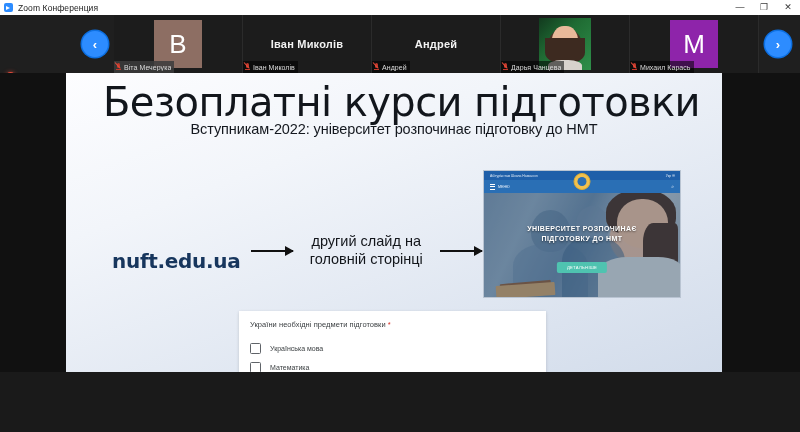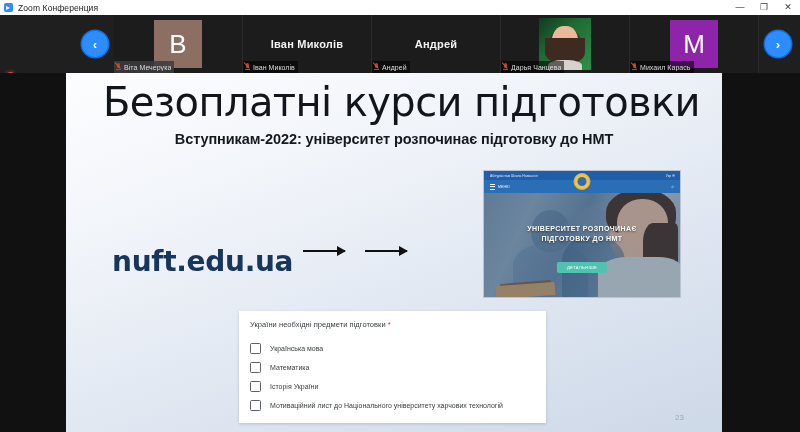--- a/index.html
+++ b/index.html
@@ -1,21 +1,21 @@
 <!DOCTYPE html>
 <html><head>
 <meta charset="utf-8">
 <style>
   html,body{margin:0;padding:0;}
   body{
     width:800px;height:432px;overflow:hidden;
     font-family:"Liberation Sans","DejaVu Sans",sans-serif;
     background:#1a1a1a;
   }
-  #app{position:relative;width:800px;height:432px;overflow:hidden;background:#111;}
+  #app{position:relative;width:800px;height:372px;overflow:hidden;background:#111;}
 
   
   .titlebar{
     position:absolute;left:0;top:0;width:800px;height:15px;
     background:#ffffff;display:flex;align-items:center;
     border-bottom:1px solid #e2e2e2;
   }
   .tb-icon{
     width:9px;height:9px;margin-left:4px;margin-right:5px;
     background:#2d8cff;border-radius:2px;position:relative;flex:none;
@@ -130,31 +130,31 @@
     background:linear-gradient(160deg,#fdfdff 0%,#f2f5fa 28%,#dbe3ef 72%,#cdd8e8 100%);
     overflow:hidden;
   }
 
   .slide-title{
     position:absolute;left:15px;right:0;top:6px;text-align:center;
     font-size:40px;font-weight:400;color:#12161c;letter-spacing:-.6px;
     font-family:"DejaVu Sans","Liberation Sans",sans-serif;
   }
   .slide-sub{
-    position:absolute;left:0;right:0;top:58px;text-align:center;
-    font-size:14.5px;font-weight:bold;color:#14181f;letter-spacing:-.1px;
+    position:absolute;left:0;right:0;top:48px;text-align:center;
+    font-size:14.5px;font-weight:normal;color:#14181f;letter-spacing:-.1px;
   }
 
   
   .flow{
     position:absolute;left:46px;top:150px;width:380px;height:56px;
     display:flex;align-items:center;
   }
   .flow-url{
-    font-size:28px;font-weight:bold;color:#17365d;letter-spacing:-.3px;
+    font-size:20px;font-weight:bold;color:#17365d;letter-spacing:-.3px;
     font-family:"DejaVu Sans","Liberation Sans",sans-serif;
     margin-top:20px;
   }
   .arrow{
     display:inline-block;position:relative;width:42px;height:2px;background:#111;
     margin:0 10px;flex:none;
   }
   .arrow:after{
     content:"";position:absolute;right:-1px;top:-4px;
     border-left:9px solid #111;border-top:5px solid transparent;border-bottom:5px solid transparent;
@@ -333,20 +333,21 @@
 
   <div class="stage">
     <div class="slide">
 
       <div class="slide-title">Безоплатні курси підготовки</div>
       <div class="slide-sub">Вступникам-2022: університет розпочинає підготовку до НМТ</div>
 
       <div class="flow">
         <div class="flow-url">nuft.edu.ua</div>
         <div class="arrow"></div>
+        <div class="flow-text">другий слайд на головній сторінці</div>
         <div class="arrow"></div>
       </div>
 
       <div class="site">
         <div class="site-topbar">
           <div class="t">Абітурієнтам   Школа   Навчання</div>
           <div class="r">Укр   ☰</div>
         </div>
         <div class="site-navbar">
           <div class="burger"></div>

